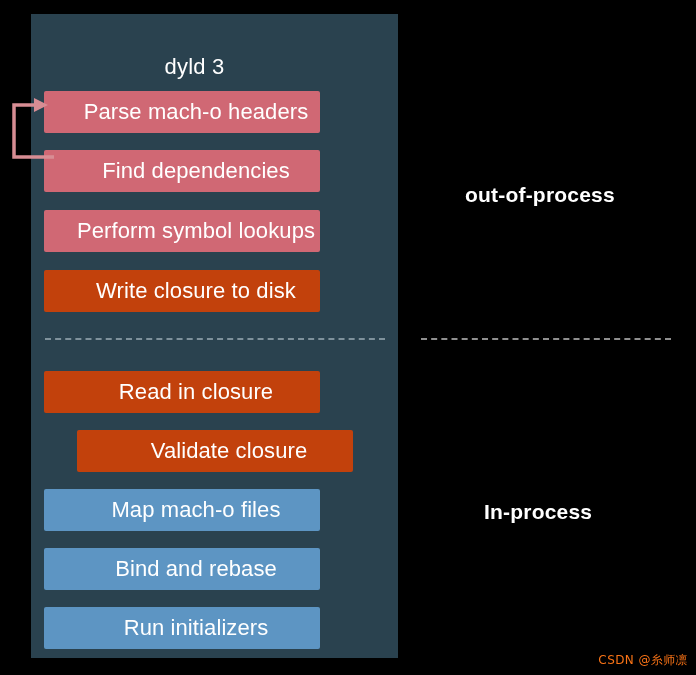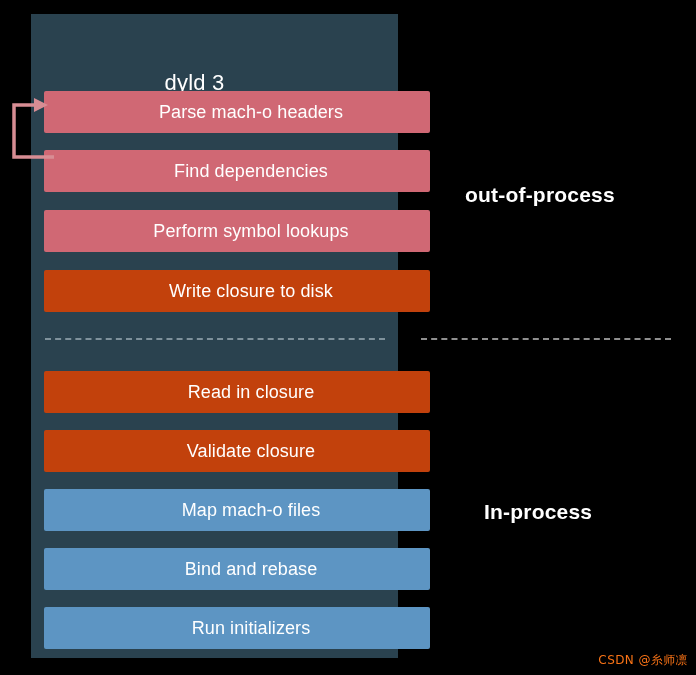--- a/index.html
+++ b/index.html
@@ -28,59 +28,59 @@
     left: 31px;
     top: 14px;
     width: 367px;
     height: 644px;
     background: #2a424f;
   }
 
   .panel-title {
     position: absolute;
     left: 0;
-    top: 56px;
+    top: 40px;
     width: 327px;
     text-align: center;
     color: #ffffff;
     font-size: 22px;
     font-weight: 400;
     letter-spacing: 0.2px;
     line-height: 26px;
   }
 
   
   .box {
     position: absolute;
     left: 13px;
-    width: 386px;
+    width: 276px;
     height: 42px;
     border-radius: 2px;
     color: #ffffff;
-    font-size: 18px;
+    font-size: 22px;
     font-weight: 400;
     display: flex;
     align-items: center;
     justify-content: center;
     text-align: center;
     letter-spacing: 0.1px;
     box-sizing: border-box;
     padding-left: 28px;
   }
   .box.red   { background: #d06874; }
   .box.green { background: #c2410c; }
   .box.blue  { background: #5d95c3; }
 
   
   .p0 { top: 77px;  }   
   .p1 { top: 136px; }   
   .p2 { top: 196px; }   
   .p3 { top: 256px; }   
   .p4 { top: 357px; }   
-  .p5 { top: 416px; }   
+  .p5 { top: 416px; margin-left: 33px; }   
   .p6 { top: 475px; }   
   .p7 { top: 534px; }   
   .p8 { top: 593px; }   
 
   
   .panel-divider {
     position: absolute;
     left: 14px;
     top: 324px;
     width: 340px;

